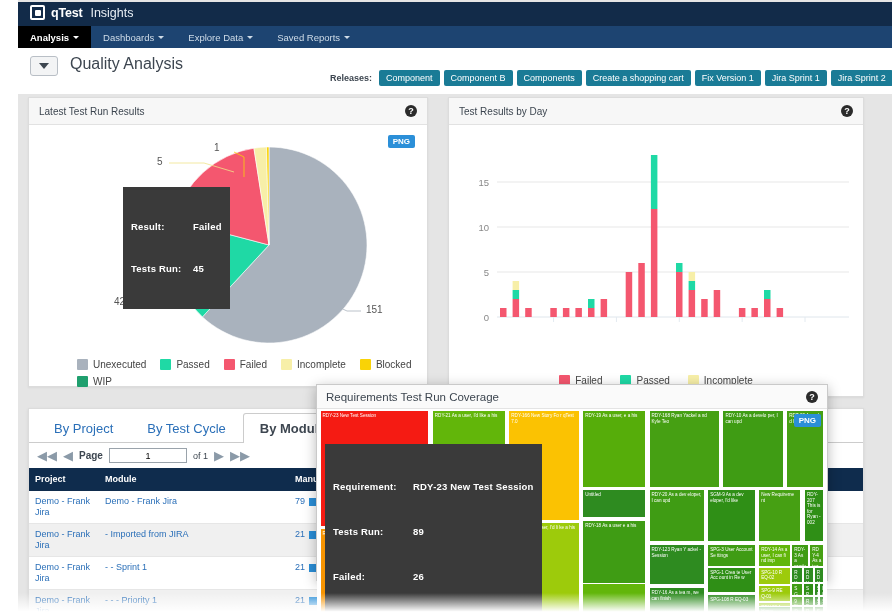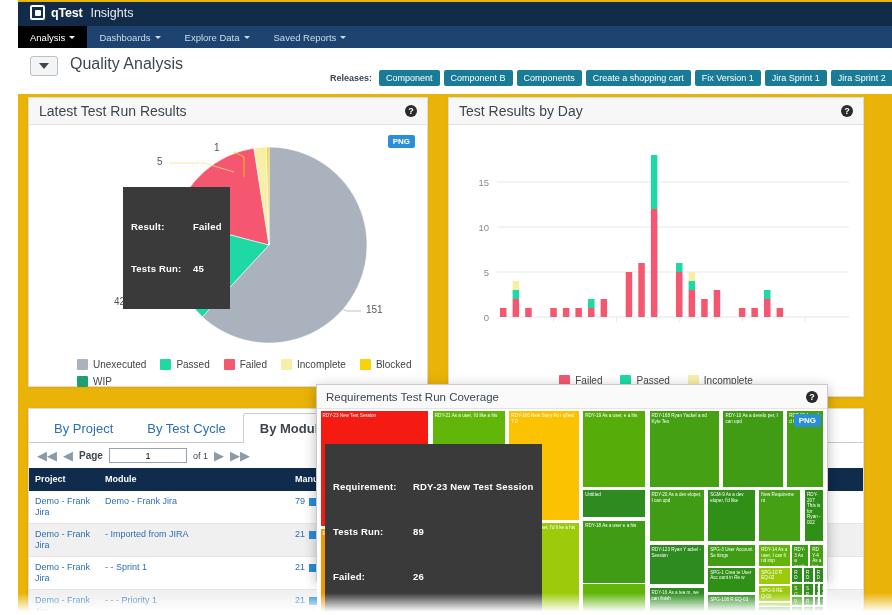--- a/index.html
+++ b/index.html
@@ -2,21 +2,21 @@
 <html><head>
 <meta charset="utf-8">
 <style>
   * { box-sizing: border-box; margin: 0; padding: 0; }
   html, body {
     width: 892px; height: 615px;
     font-family: "Liberation Sans", sans-serif;
     background: #ffffff;
     overflow: hidden;
   }
-  #app { position: relative; width: 892px; height: 615px; background:#eab308; }
+  #app { position: relative; width: 892px; height: 615px; background:#e5e5e5; }
 
   
   .topbar {
     position:absolute; left:18px; top:2px; width:874px; height:24px;
     background:#122b49;
   }
   .brand { display:flex; align-items:center; gap:6px; padding:3px 0 0 12px; }
   .brand-logo {
     width:15px; height:15px; border:2px solid #fff; border-radius:2px;
     display:flex; align-items:center; justify-content:center;
@@ -27,21 +27,21 @@
 
   .menubar {
     position:absolute; left:18px; top:26px; width:874px; height:22px;
     background:#1d4471;
   }
   .menu { display:flex; height:22px; }
   .menu-item {
     color:#cfdce8; font-size:9.5px; padding:0 12px;
     display:flex; align-items:center; gap:4px; cursor:pointer; white-space:nowrap;
   }
-  .menu-item.active { background:#000; color:#fff; }
+  .menu-item.active { background:#000; color:#fff;font-weight:bold; }
   .caret { border-left:3px solid transparent; border-right:3px solid transparent;
            border-top:3.5px solid currentColor; display:inline-block; }
 
   
   .page-head { position:absolute; left:18px; top:48px; width:874px; height:46px; background:#fff;}
   .filter-btn {
     position:absolute; left:12px; top:8px; width:28px; height:20px;
     border:1px solid #b9bfc6; border-radius:3px; background:#f3f4f5;
     display:flex; align-items:center; justify-content:center; cursor:pointer;
   }
@@ -59,21 +59,21 @@
     white-space:nowrap; cursor:pointer;
   }
 
   
   .panel { position:absolute; background:#fff; border:1px solid #dcdcdc;
            box-shadow:0 1px 2px rgba(0,0,0,.06); }
   .panel-head {
     height:27px; background:#f7f7f7; border-bottom:1px solid #e2e2e2;
     display:flex; align-items:center; justify-content:space-between; padding:0 10px;
   }
-  .panel-title { font-size:14px; color:#3d4650; }
+  .panel-title { font-size:10px; color:#3d4650; }
   .help-icon {
     width:12px;height:12px;border-radius:50%;background:#2b2b2b;color:#fff;
     font-size:9px;line-height:12px;text-align:center;font-weight:bold;cursor:pointer;
   }
   .panel-body { position:relative; }
 
   #pie-panel   { left:28px;  top:97px; width:400px; height:290px; }
   #bar-panel   { left:448px; top:97px; width:416px; height:300px; }
 
   .png-badge {

